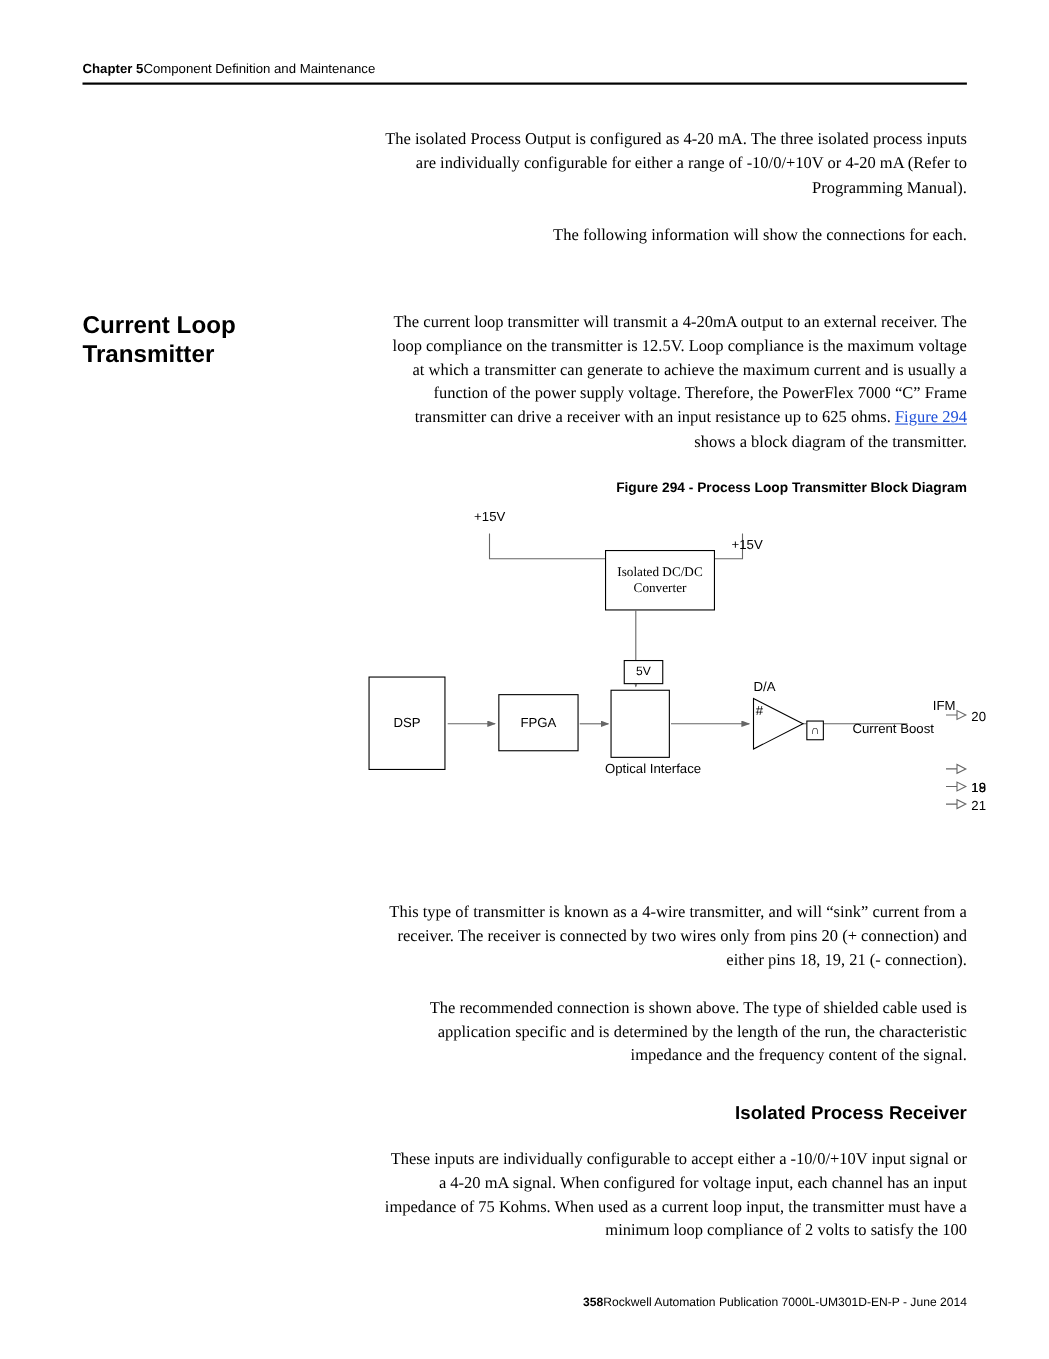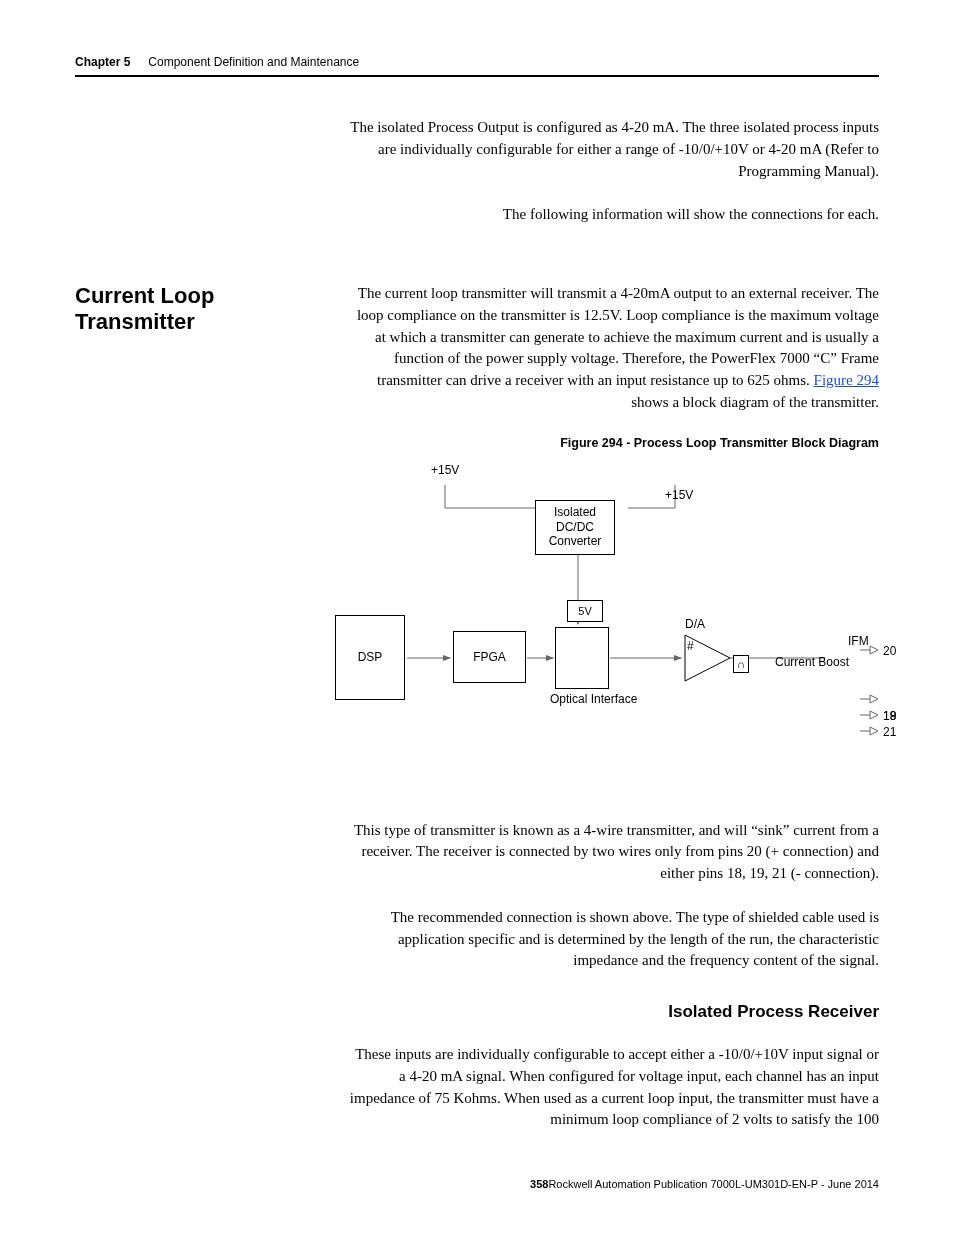--- a/index.html
+++ b/index.html
@@ -11,21 +11,20 @@
     height: 1235px;
     position: relative;
     font-size: 14px;
   }
   .page {
     padding: 55px 75px 40px 75px;
   }
   .header {
     display: flex;
     align-items: baseline;
-    gap: 18px;
     border-bottom: 2px solid #000;
     padding-bottom: 6px;
     margin-bottom: 40px;
   }
   .header .chapter {
     font-family: Arial, Helvetica, sans-serif;
     font-weight: bold;
     font-size: 12px;
   }
   .header .subtitle {
@@ -167,21 +166,21 @@
 
         <g stroke="#000" fill="none" stroke-width="1">
           <line x1="223" y1="228" x2="246" y2="170"></line>
           <line x1="248" y1="228" x2="271" y2="170"></line>
         </g>
       </svg>
 
       <span class="label" style="left:96px;top:3px;">+15V</span>
       <span class="label" style="left:330px;top:28px;">+15V</span>
 
-      <div class="box" style="left:200px;top:40px;width:80px;height:55px;flex-direction:column;line-height:1.2;">
+      <div class="box" style="left:215px;top:40px;width:100px;height:55px;flex-direction:column;line-height:1.2;font-family:Liberation Serif, serif;">
         <span>Isolated DC/DC Converter</span>
       </div>
 
       <div class="box" style="left:232px;top:140px;width:36px;height:22px;font-size:11px;">
         <span>5V</span>
       </div>
 
       <div class="box" style="left:0px;top:155px;width:70px;height:85px;">
         <span>DSP</span>
       </div>

